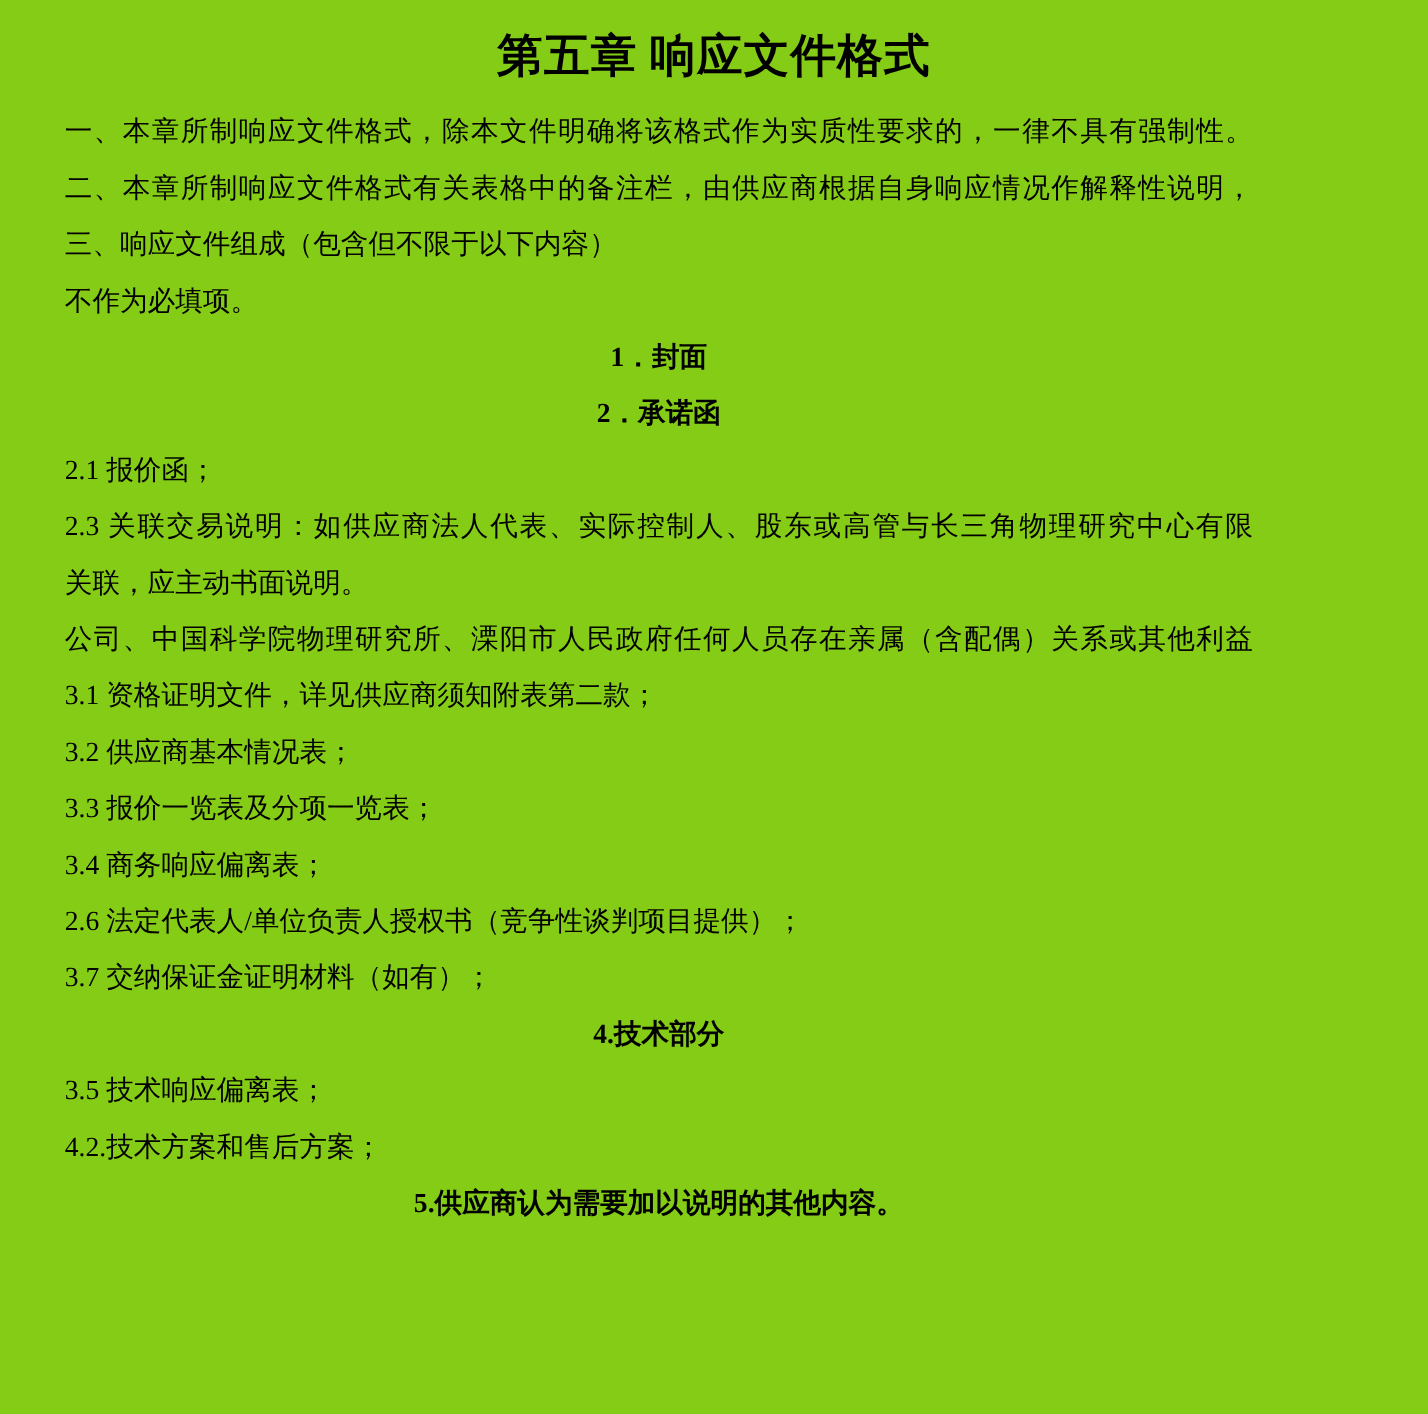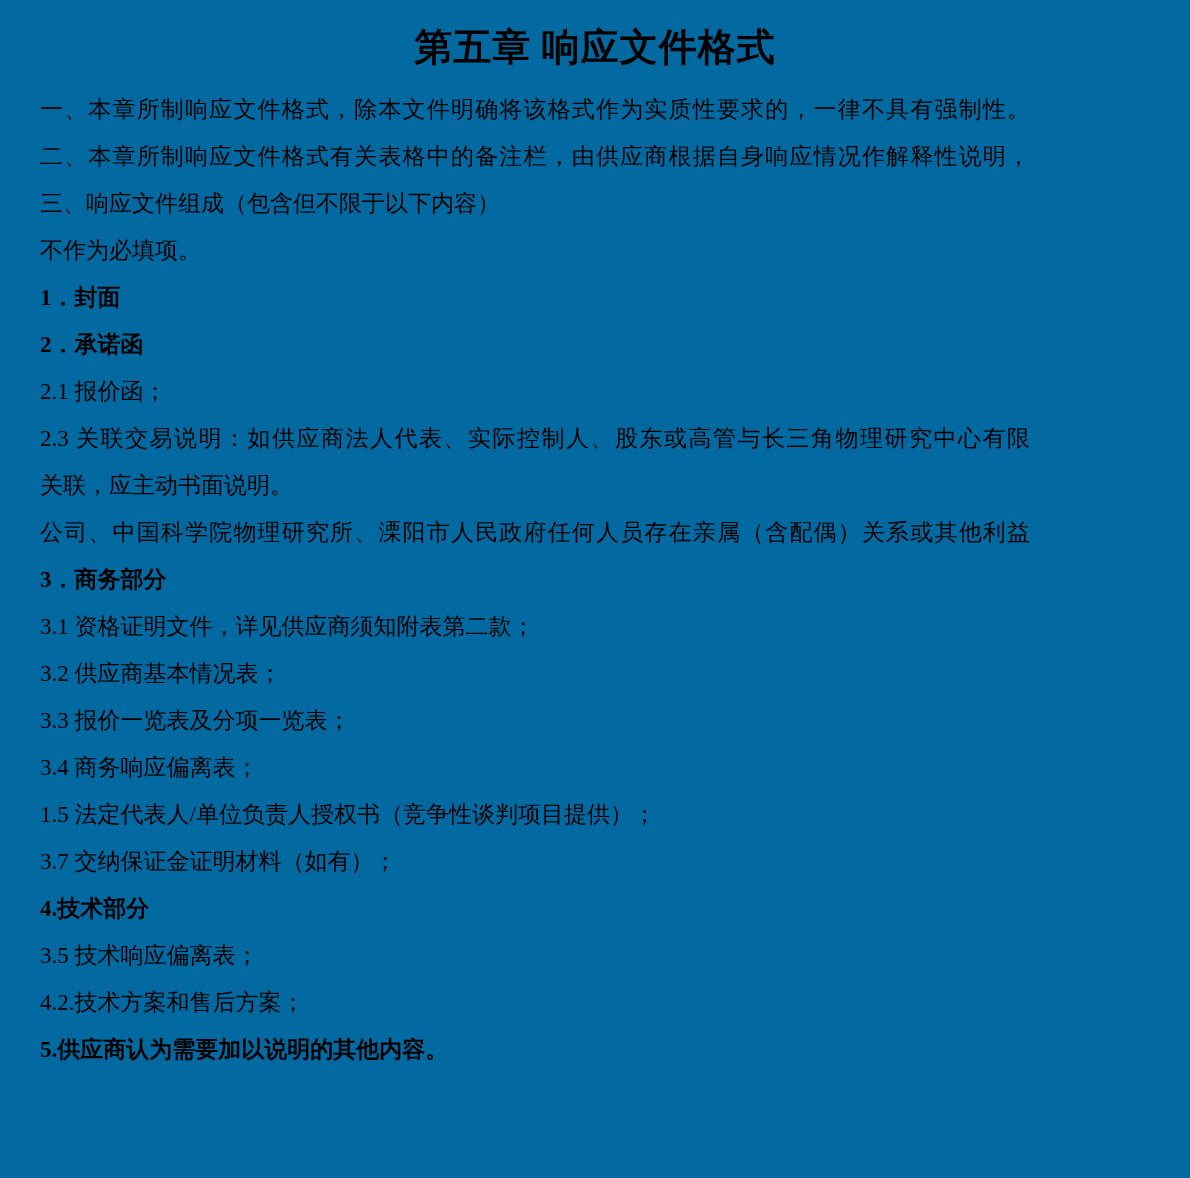--- a/index.html
+++ b/index.html
@@ -4,48 +4,49 @@
 <style>
   html, body {
     margin: 0;
     padding: 0;
     background: #ffffff;
   }
   .page {
     position: relative;
     width: 1190px;
     height: 1178px;
-    background: #0369a1;
+    background: #84cc16;
     color: #000000;
     font-family: "Liberation Serif", "DejaVu Serif", serif;
     overflow: hidden;
   }
   .title {
     margin: 0;
     padding-top: 24px;
     text-align: center;
     font-size: 38px;
     font-weight: bold;
     line-height: 1.25;
     letter-spacing: 1px;
   }
   .content {
     width: 990px;
-    margin-left: 40px;
+    margin-left: 54px;
     margin-top: 14px;
   }
   .line {
     font-size: 23px;
     height: 47px;
     line-height: 47px;
     white-space: pre-wrap;
     text-align: left;
   }
   .line.bold {
     font-weight: bold;
+    text-align: center;
   }
   .line.justify {
     text-align: justify;
     text-align-last: justify;
     text-justify: inter-character;
   }
 </style>
 </head>
 <body>
 
@@ -55,25 +56,24 @@
       <div class="line justify">一、本章所制响应文件格式，除本文件明确将该格式作为实质性要求的，一律不具有强制性。</div>
       <div class="line justify">二、本章所制响应文件格式有关表格中的备注栏，由供应商根据自身响应情况作解释性说明，</div>
       <div class="line">三、响应文件组成（包含但不限于以下内容）</div>
       <div class="line">不作为必填项。</div>
       <div class="line bold">1．封面</div>
       <div class="line bold">2．承诺函</div>
       <div class="line">2.1 报价函；</div>
       <div class="line justify">2.3 关联交易说明：如供应商法人代表、实际控制人、股东或高管与长三角物理研究中心有限</div>
       <div class="line">关联，应主动书面说明。</div>
       <div class="line justify">公司、中国科学院物理研究所、溧阳市人民政府任何人员存在亲属（含配偶）关系或其他利益</div>
-      <div class="line bold">3．商务部分</div>
       <div class="line">3.1 资格证明文件，详见供应商须知附表第二款；</div>
       <div class="line">3.2 供应商基本情况表；</div>
       <div class="line">3.3 报价一览表及分项一览表；</div>
       <div class="line">3.4 商务响应偏离表；</div>
-      <div class="line">1.5 法定代表人/单位负责人授权书（竞争性谈判项目提供）；</div>
+      <div class="line">2.6 法定代表人/单位负责人授权书（竞争性谈判项目提供）；</div>
       <div class="line">3.7 交纳保证金证明材料（如有）；</div>
       <div class="line bold">4.技术部分</div>
       <div class="line">3.5 技术响应偏离表；</div>
       <div class="line">4.2.技术方案和售后方案；</div>
       <div class="line bold">5.供应商认为需要加以说明的其他内容。</div>
     </div>
 </div>
 
 </body></html>

